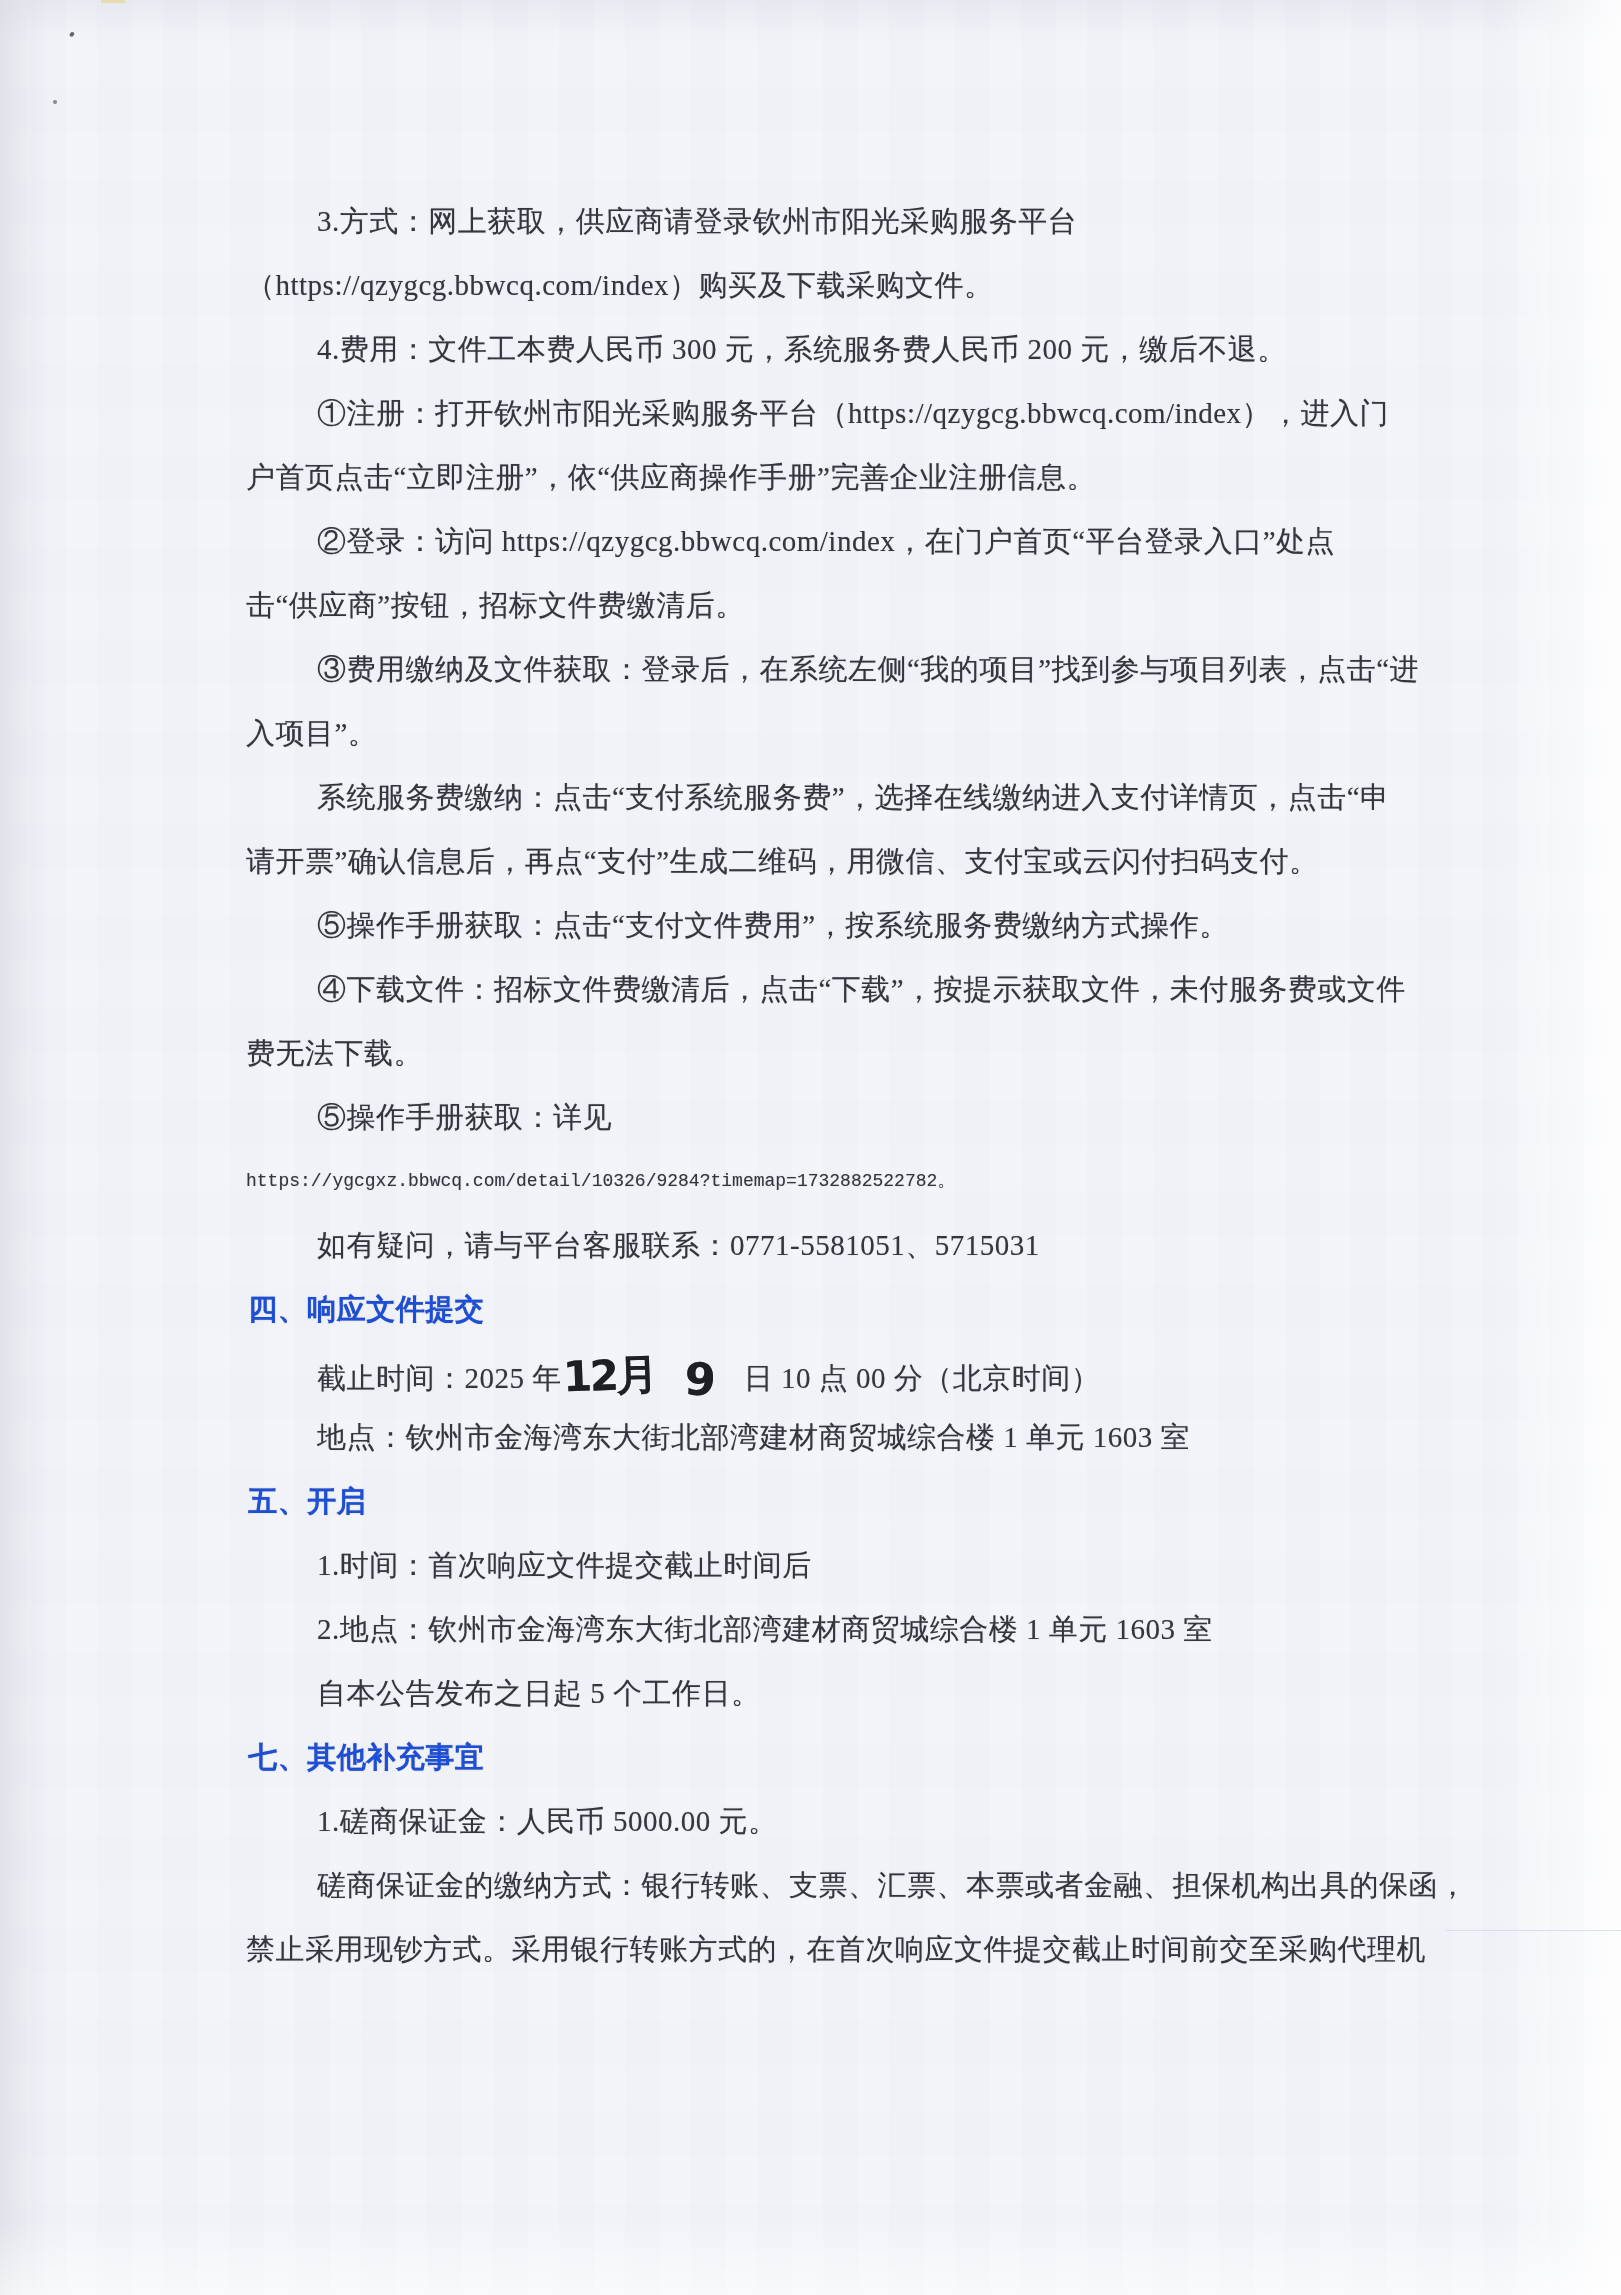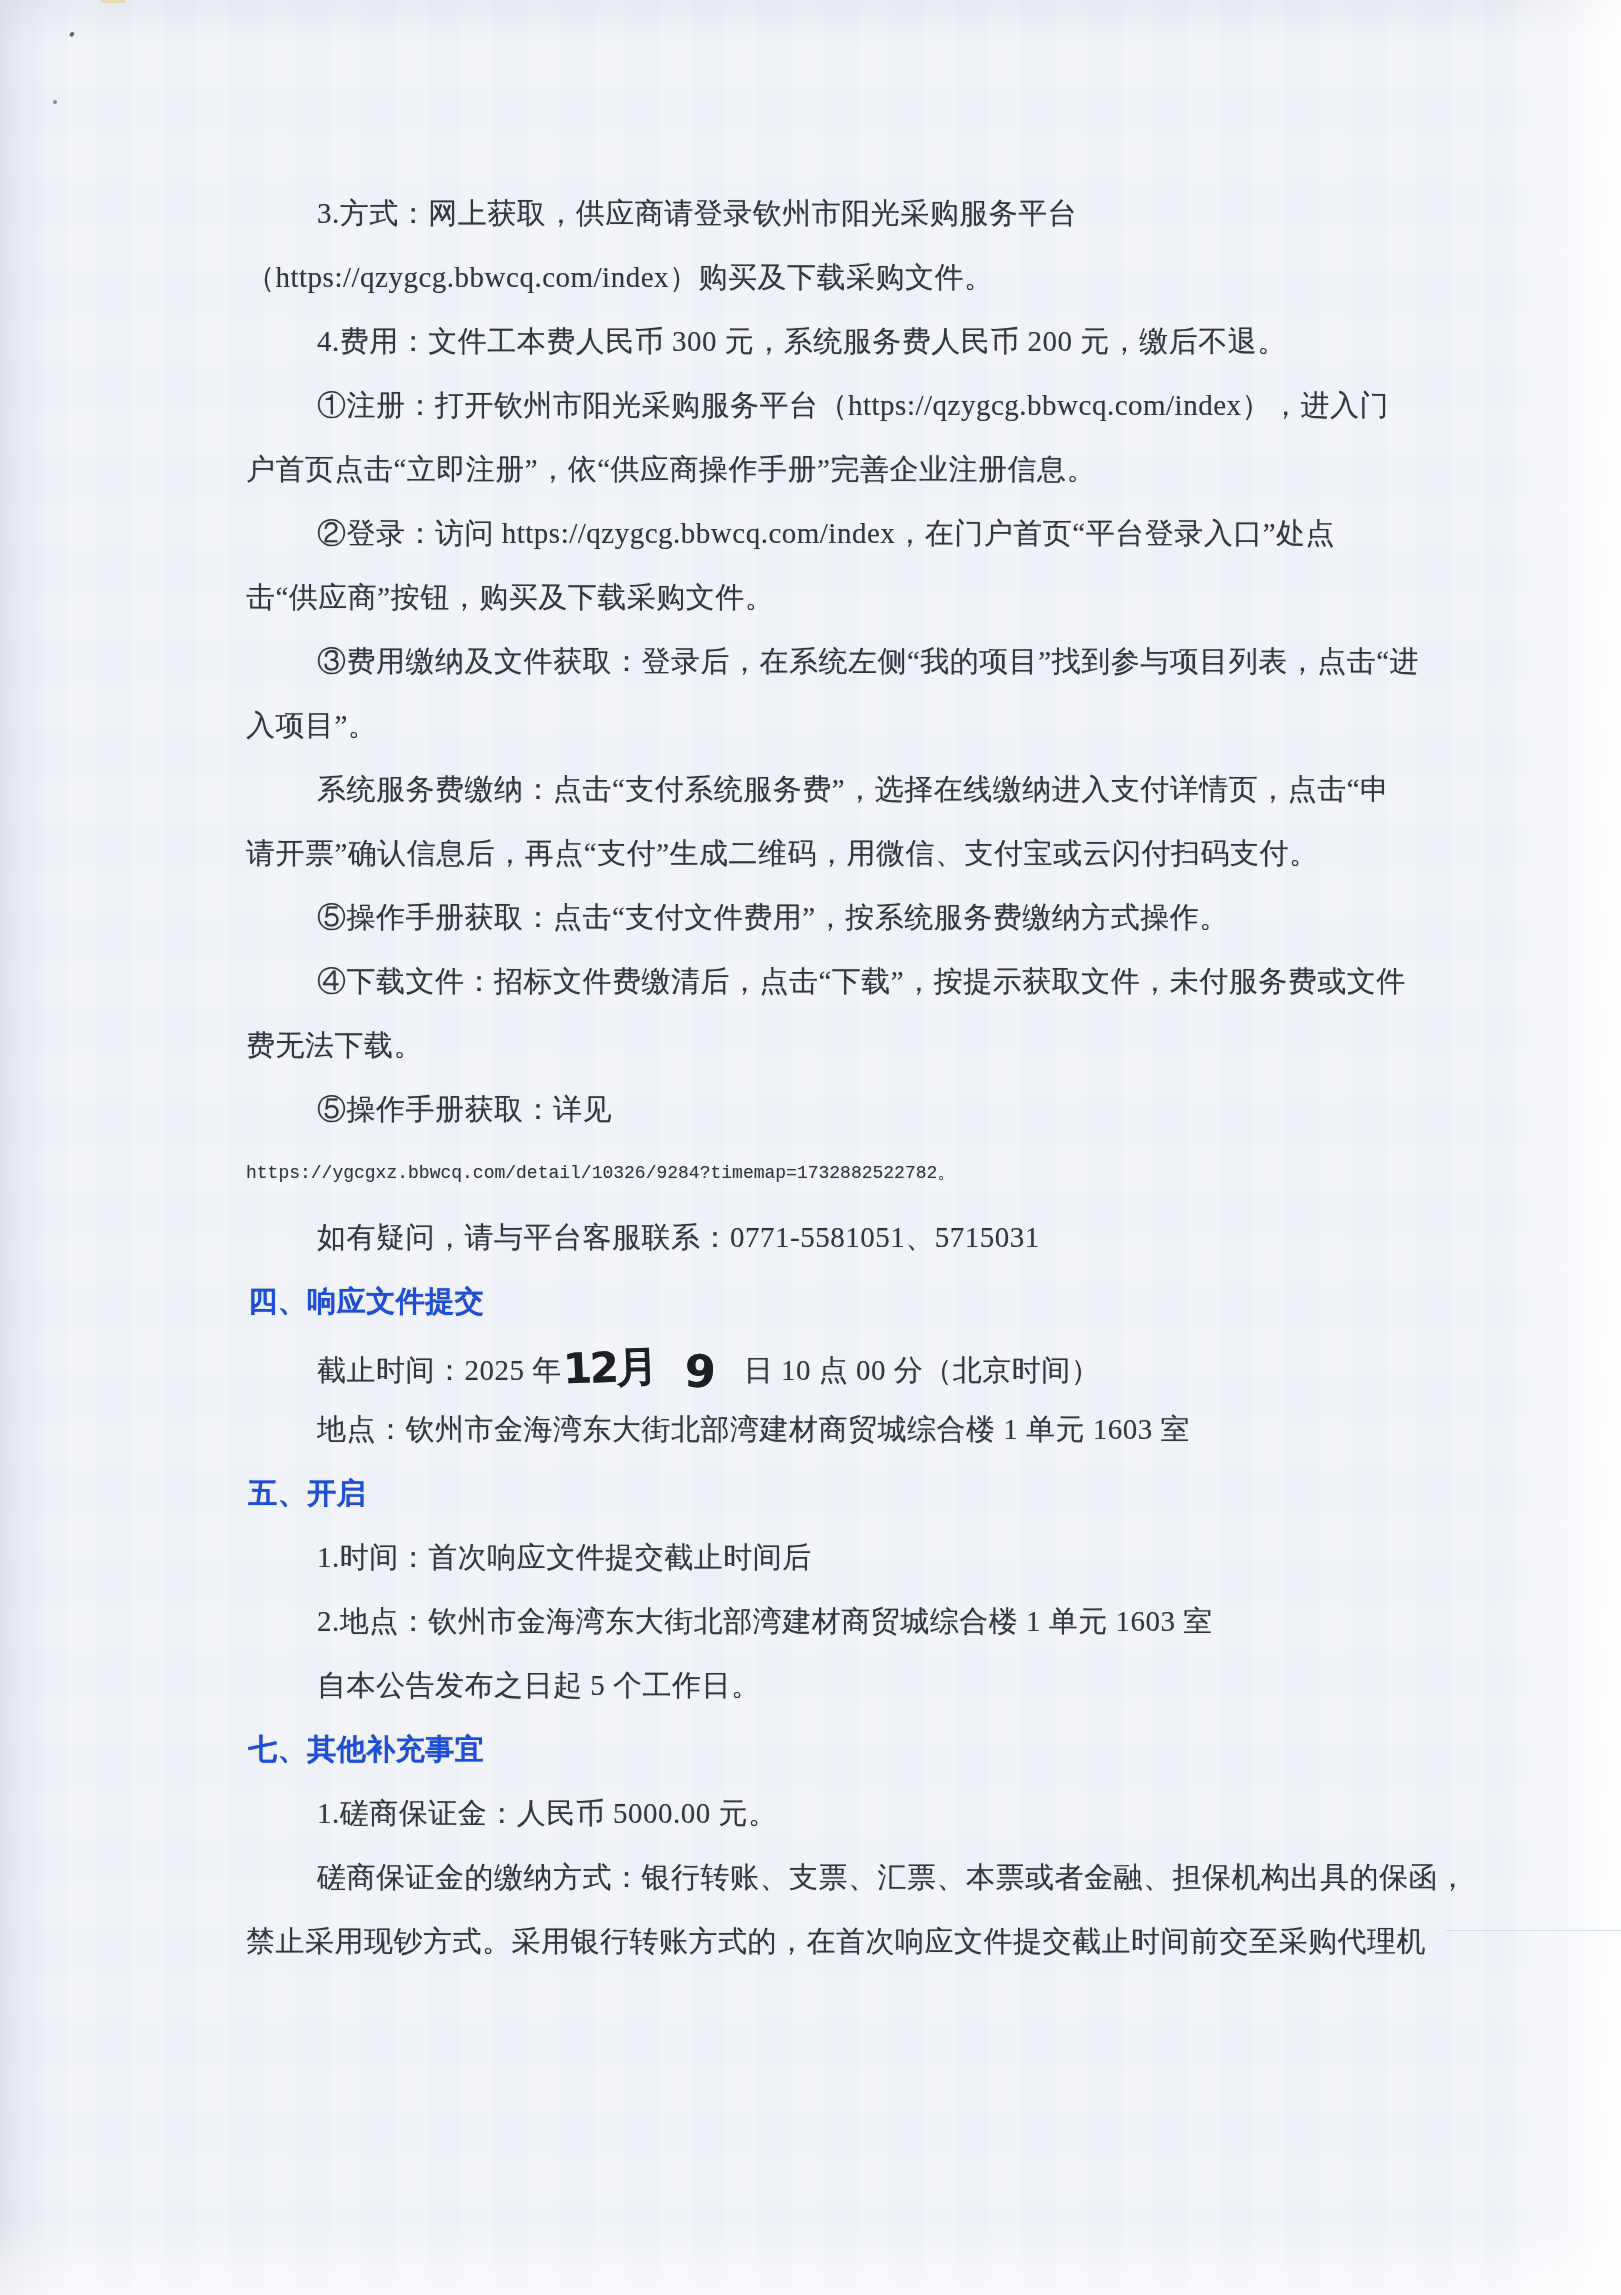--- a/index.html
+++ b/index.html
@@ -43,21 +43,21 @@
     position:absolute;top:1930px;right:0;width:176px;height:1px;
     background:#ccd6e8;opacity:0.75;
   }
   .speck{position:absolute;border-radius:50%;background:#4a4c52;}
   .speck-1{left:70px;top:32px;width:4.1px;height:4.6px;opacity:0.85;transform:rotate(35deg);border-radius:60% 40% 55% 45%;}
   .speck-2{left:53px;top:100px;width:3.6px;height:3.6px;opacity:0.6;}
   .top-mark{position:absolute;left:101px;top:0;width:23.5px;height:3.1px;background:#e6d7a2;opacity:0.85;}
 
   .text-layer{
     position:absolute;
-    left:0;top:0;
+    left:0;top:8px;
     width:100%;
     padding:181px 225px 0 233px;
     box-sizing:border-box;
     color:#34363d;
     font-size:29px;
     text-shadow:0 0 1px rgba(70,72,82,0.40);
   }
   .line{
     height:64px;
     line-height:64px;
@@ -110,21 +110,21 @@
   <div class="speck speck-2"></div>
   <div class="top-mark"></div>
 
   <div class="text-layer">
     <div class="line indent">3.方式：网上获取，供应商请登录钦州市阳光采购服务平台</div>
     <div class="line flush">（https://qzygcg.bbwcq.com/index）购买及下载采购文件。</div>
     <div class="line indent">4.费用：文件工本费人民币 300 元，系统服务费人民币 200 元，缴后不退。</div>
     <div class="line indent">①注册：打开钦州市阳光采购服务平台（https://qzygcg.bbwcq.com/index），进入门</div>
     <div class="line flush">户首页点击“立即注册”，依“供应商操作手册”完善企业注册信息。</div>
     <div class="line indent">②登录：访问 https://qzygcg.bbwcq.com/index，在门户首页“平台登录入口”处点</div>
-    <div class="line flush">击“供应商”按钮，购买及下载采购文件。</div>
+    <div class="line flush">击“供应商”按钮，招标文件费缴清后。</div>
     <div class="line indent">③费用缴纳及文件获取：登录后，在系统左侧“我的项目”找到参与项目列表，点击“进</div>
     <div class="line flush">入项目”。</div>
     <div class="line indent">系统服务费缴纳：点击“支付系统服务费”，选择在线缴纳进入支付详情页，点击“申</div>
     <div class="line flush">请开票”确认信息后，再点“支付”生成二维码，用微信、支付宝或云闪付扫码支付。</div>
     <div class="line indent">⑤操作手册获取：点击“支付文件费用”，按系统服务费缴纳方式操作。</div>
     <div class="line indent">④下载文件：招标文件费缴清后，点击“下载”，按提示获取文件，未付服务费或文件</div>
     <div class="line flush">费无法下载。</div>
     <div class="line indent">⑤操作手册获取：详见</div>
     <div class="line flush mono">https://ygcgxz.bbwcq.com/detail/10326/9284?timemap=1732882522782。</div>
     <div class="line indent">如有疑问，请与平台客服联系：0771-5581051、5715031</div>

